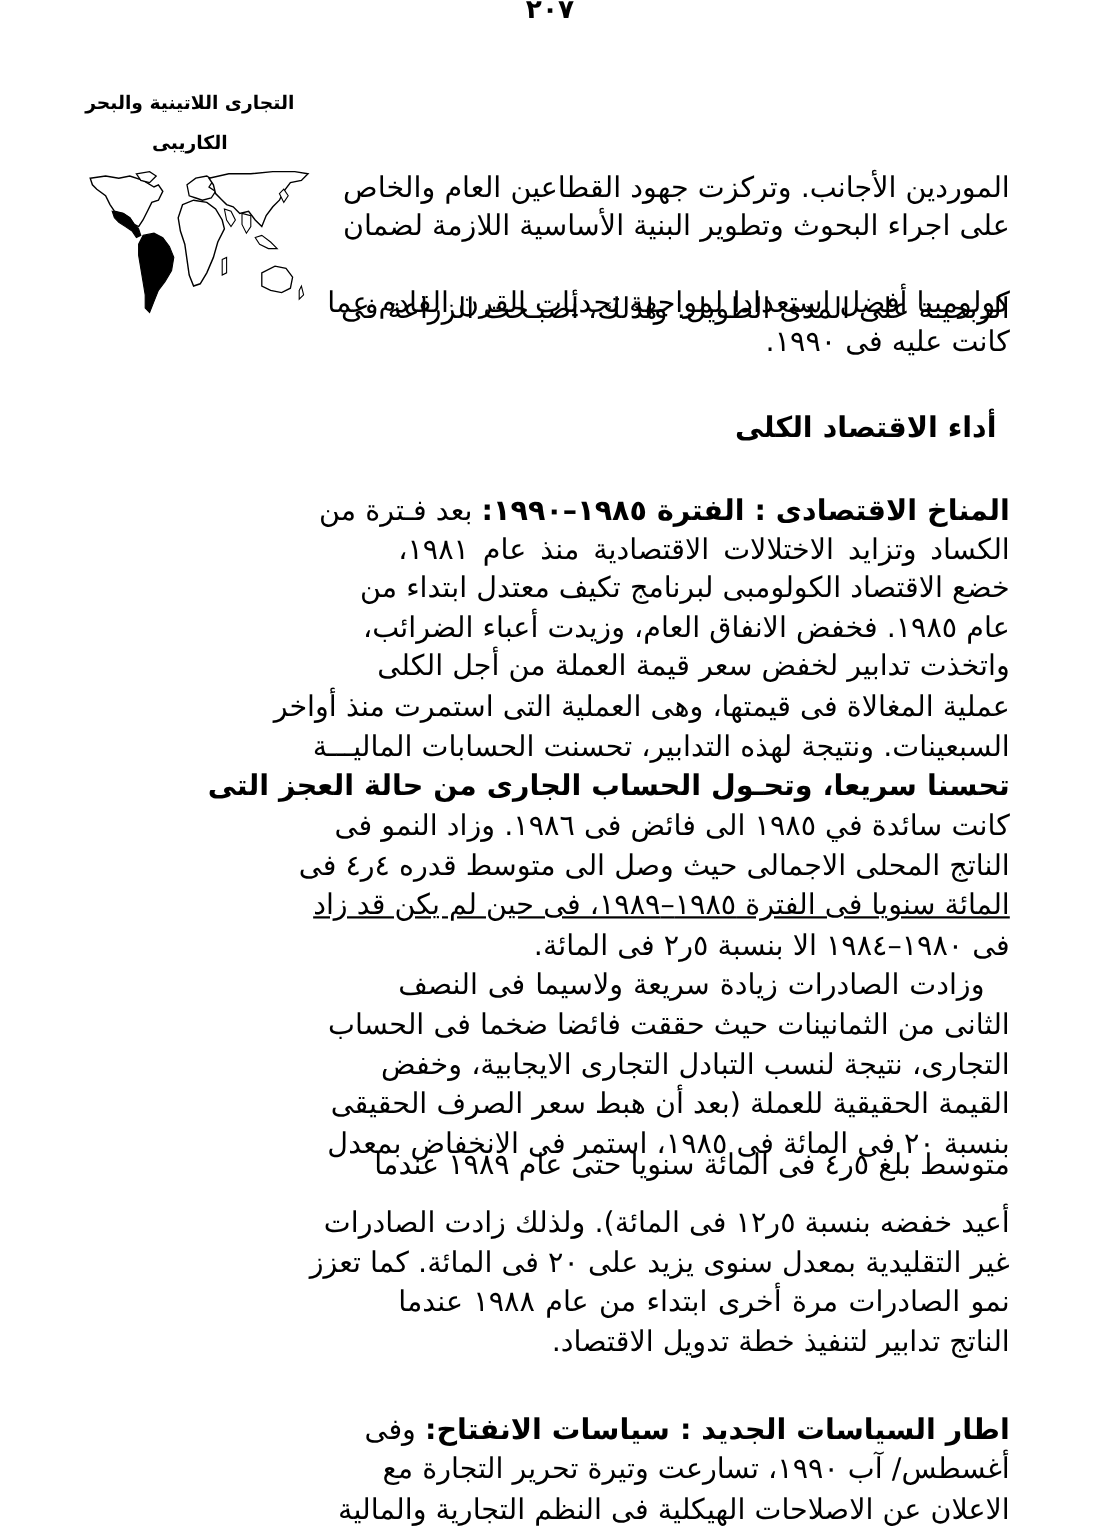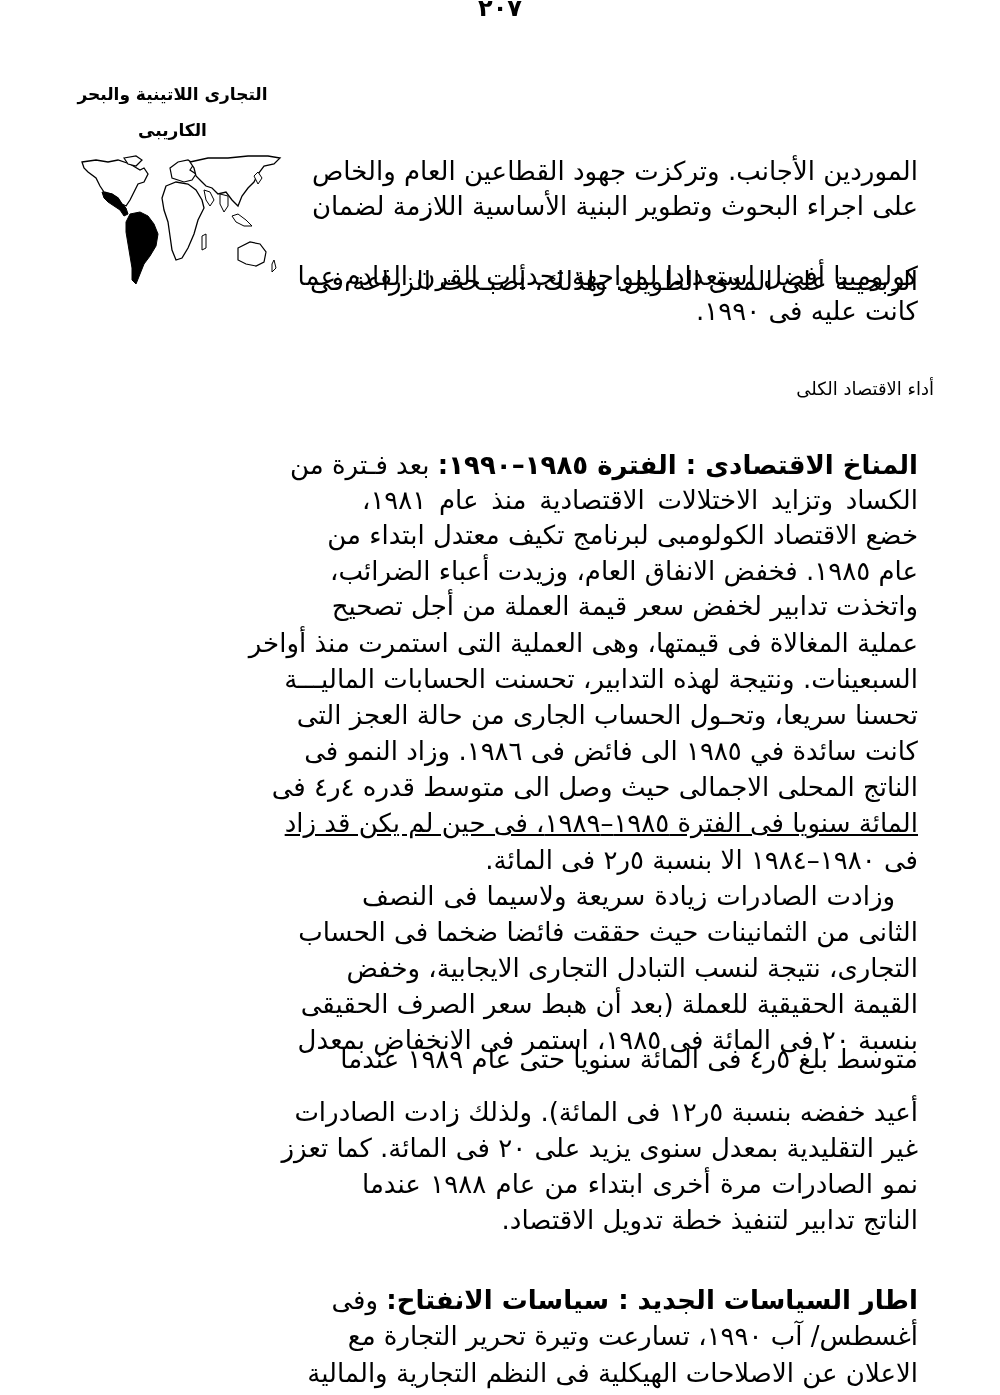--- a/index.html
+++ b/index.html
@@ -8,21 +8,21 @@
   .page-number { position:absolute; left:0; width:1000px; top:-6px; text-align:center;
                  font-size:24px; font-weight:bold; direction:rtl; }
   .sidebar-title { position:absolute; left:60px; width:225px; text-align:center;
                    direction:rtl; font-weight:bold; font-size:17px; }
   .map { position:absolute; left:78px; top:152px; width:206px; height:140px; }
   .line { position:absolute; right:82px; width:556px; direction:rtl; text-align:justify;
           text-align-last:justify; font-size:26px; white-space:nowrap; line-height:30px;
           letter-spacing:0px; }
   .line.last { text-align-last:right; }
   .line.indent { right:105px; width:533px; }
-  .heading { position:absolute; right:66px; direction:rtl; font-size:18px; font-weight:normal; line-height:30px; }
+  .heading { position:absolute; right:94px; direction:rtl; font-size:26px; font-weight:bold; line-height:30px; }
   .bold { font-weight:bold; }
 </style>
 </head>
 <body>
 
 <div class="page-number">٢٠٧</div>
 
 <div class="sidebar-title" style="top:84px;">التجارى اللاتينية والبحر</div>
 <div class="sidebar-title" style="top:120px;">الكاريبى</div>
 
@@ -65,24 +65,24 @@
 
 <div class="heading" style="top:374px;">أداء الاقتصاد الكلى</div>
 
 <div>
   <div class="line" style="top:450px;">
     <span class="bold">المناخ الاقتصادى : الفترة ١٩٨٥–١٩٩٠:</span><span> بعد فـترة من</span>
   </div>
   <div class="line" style="top:485px;">الكساد وتزايد الاختلالات الاقتصادية منذ عام ١٩٨١،</div>
   <div class="line" style="top:520px;">خضع الاقتصاد الكولومبى لبرنامج تكيف معتدل ابتداء من</div>
   <div class="line" style="top:556px;">عام ١٩٨٥. فخفض الانفاق العام، وزيدت أعباء الضرائب،</div>
-  <div class="line" style="top:591px;">واتخذت تدابير لخفض سعر قيمة العملة من أجل تصحيح</div>
+  <div class="line" style="top:591px;">واتخذت تدابير لخفض سعر قيمة العملة من أجل الكلى</div>
   <div class="line" style="top:628px;">عملية المغالاة فى قيمتها، وهى العملية التى استمرت منذ أواخر</div>
   <div class="line" style="top:664px;">السبعينات. ونتيجة لهذه التدابير، تحسنت الحسابات الماليـــة</div>
-  <div class="line" style="top:700px;">تحسنا سريعا، وتحـول الحساب الجارى من حالة العجز التى</div>
+  <div class="line" style="top:700px;font-weight:bold;">تحسنا سريعا، وتحـول الحساب الجارى من حالة العجز التى</div>
   <div class="line" style="top:736px;">كانت سائدة في ١٩٨٥ الى فائض فى ١٩٨٦. وزاد النمو فى</div>
   <div class="line" style="top:772px;">الناتج المحلى الاجمالى حيث وصل الى متوسط قدره ٤ر٤ فى</div>
   <div class="line" style="top:808px;text-decoration:underline;">المائة سنويا فى الفترة ١٩٨٥–١٩٨٩، فى حين لم يكن قد زاد</div>
   <div class="line last" style="top:845px;">فى ١٩٨٠–١٩٨٤ الا بنسبة ٥ر٢ فى المائة.</div>
 </div>
 
 <div>
   <div class="line indent" style="top:881px;">وزادت الصادرات زيادة سريعة ولاسيما فى النصف</div>
   <div class="line" style="top:917px;margin-left:48px;">الثانى من الثمانينات حيث حققت فائضا ضخما فى الحساب</div>
   <div class="line" style="top:953px;">التجارى، نتيجة لنسب التبادل التجارى الايجابية، وخفض</div>

